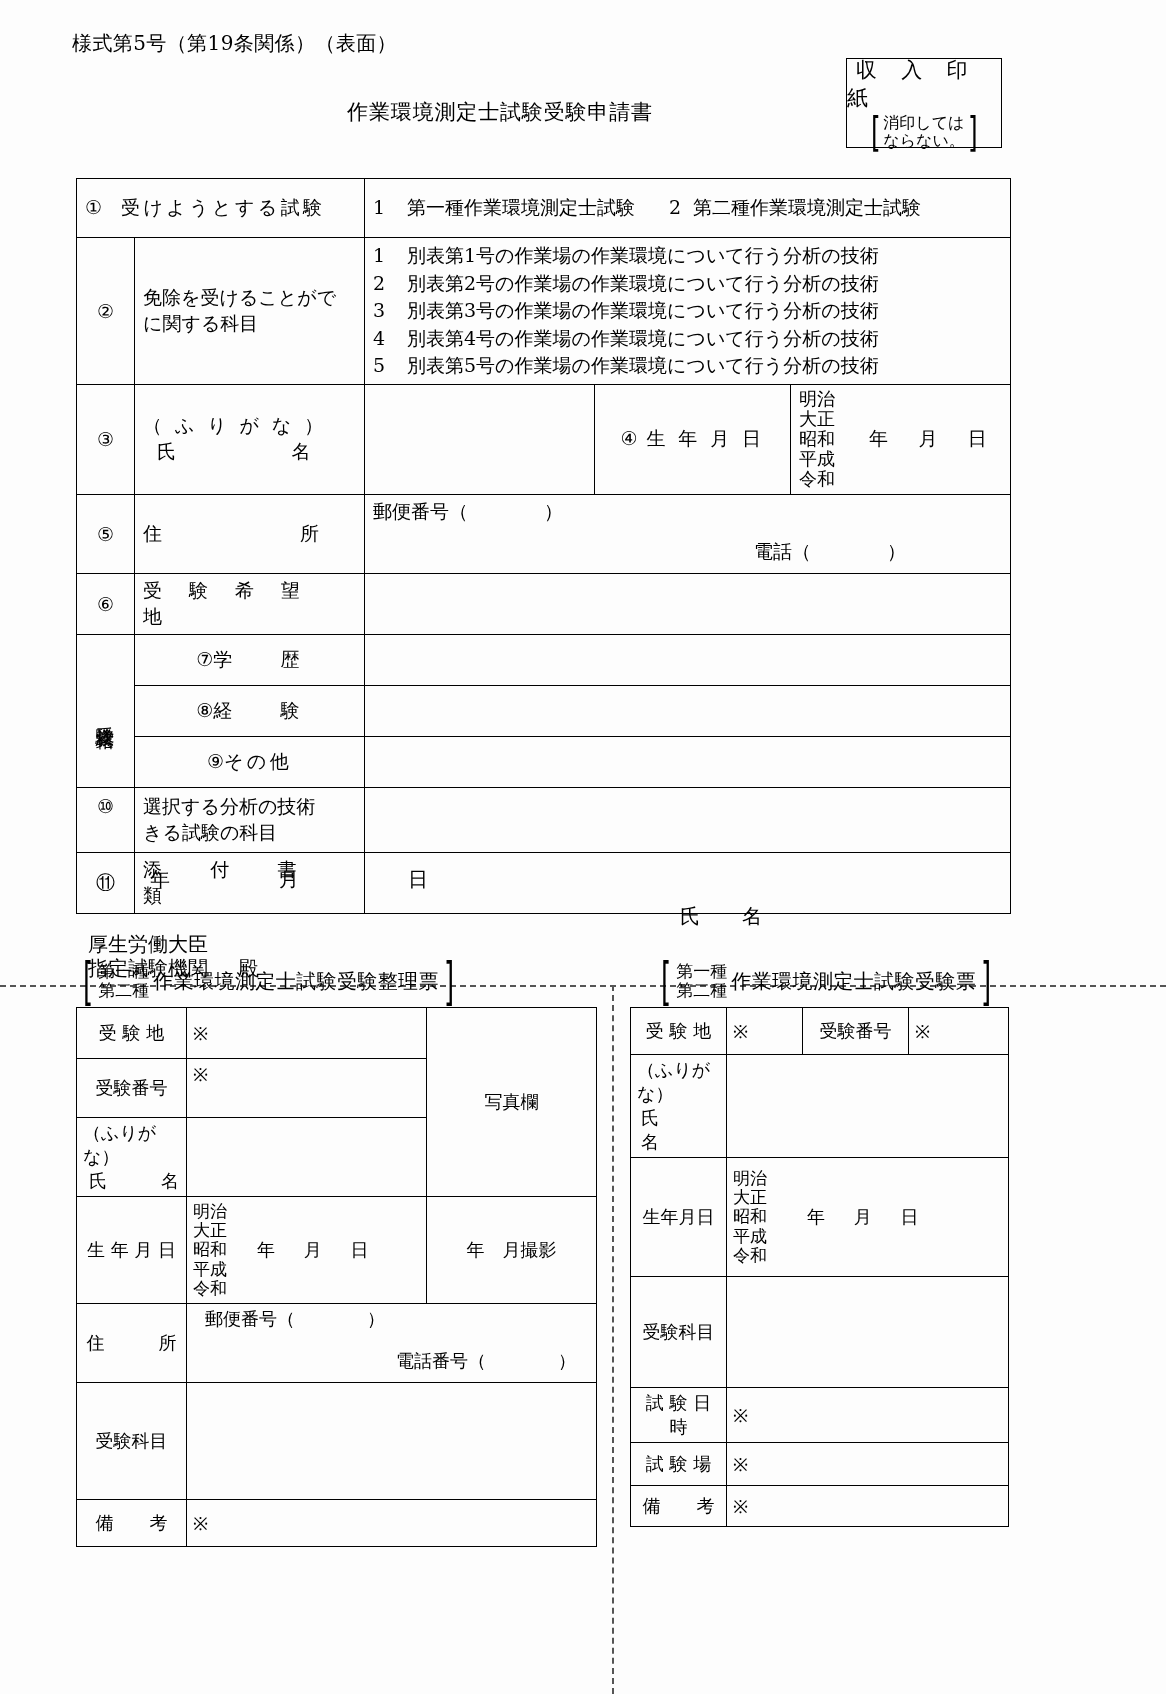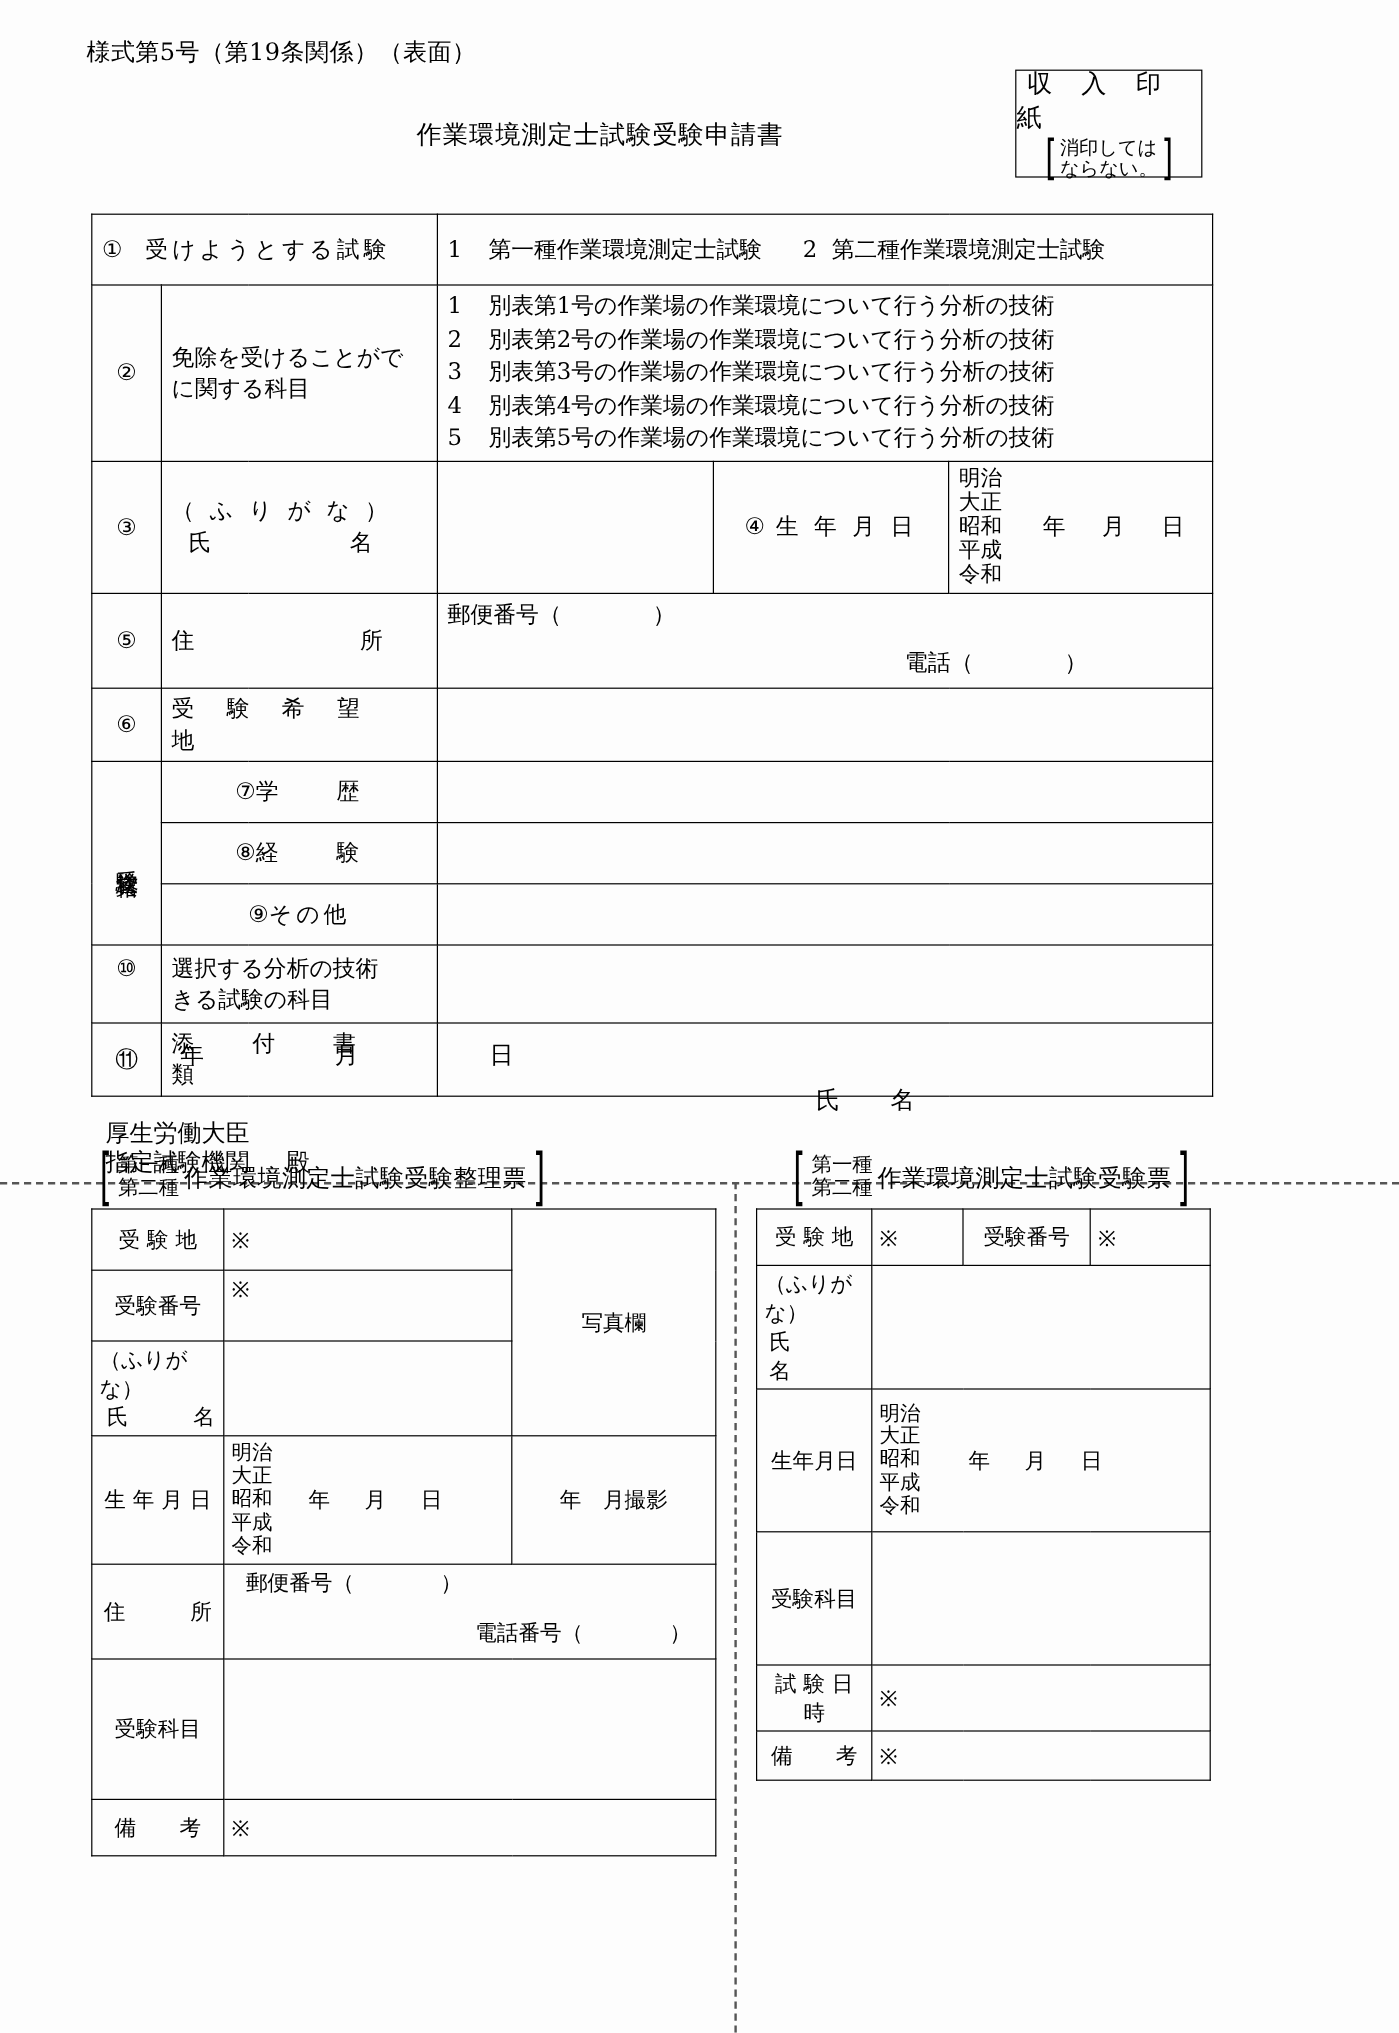--- a/index.html
+++ b/index.html
@@ -378,20 +378,24 @@
     </tr>
     <tr>
       <td class="ctr" style="height:104px">受験科目</td>
       <td colspan="3"></td>
     </tr>
     <tr>
       <td class="ctr" style="height:38px">試 験 日 時</td>
       <td colspan="3" class="marker">※</td>
     </tr>
     <tr>
+      <td class="ctr" style="height:36px">試 験 場</td>
+      <td colspan="3" class="marker">※</td>
+    </tr>
+    <tr>
       <td class="ctr" style="height:34px">備　　考</td>
       <td colspan="3" class="marker">※</td>
     </tr>
   </tbody>
     </table>
 
 
 </div>
 
 </body></html>

